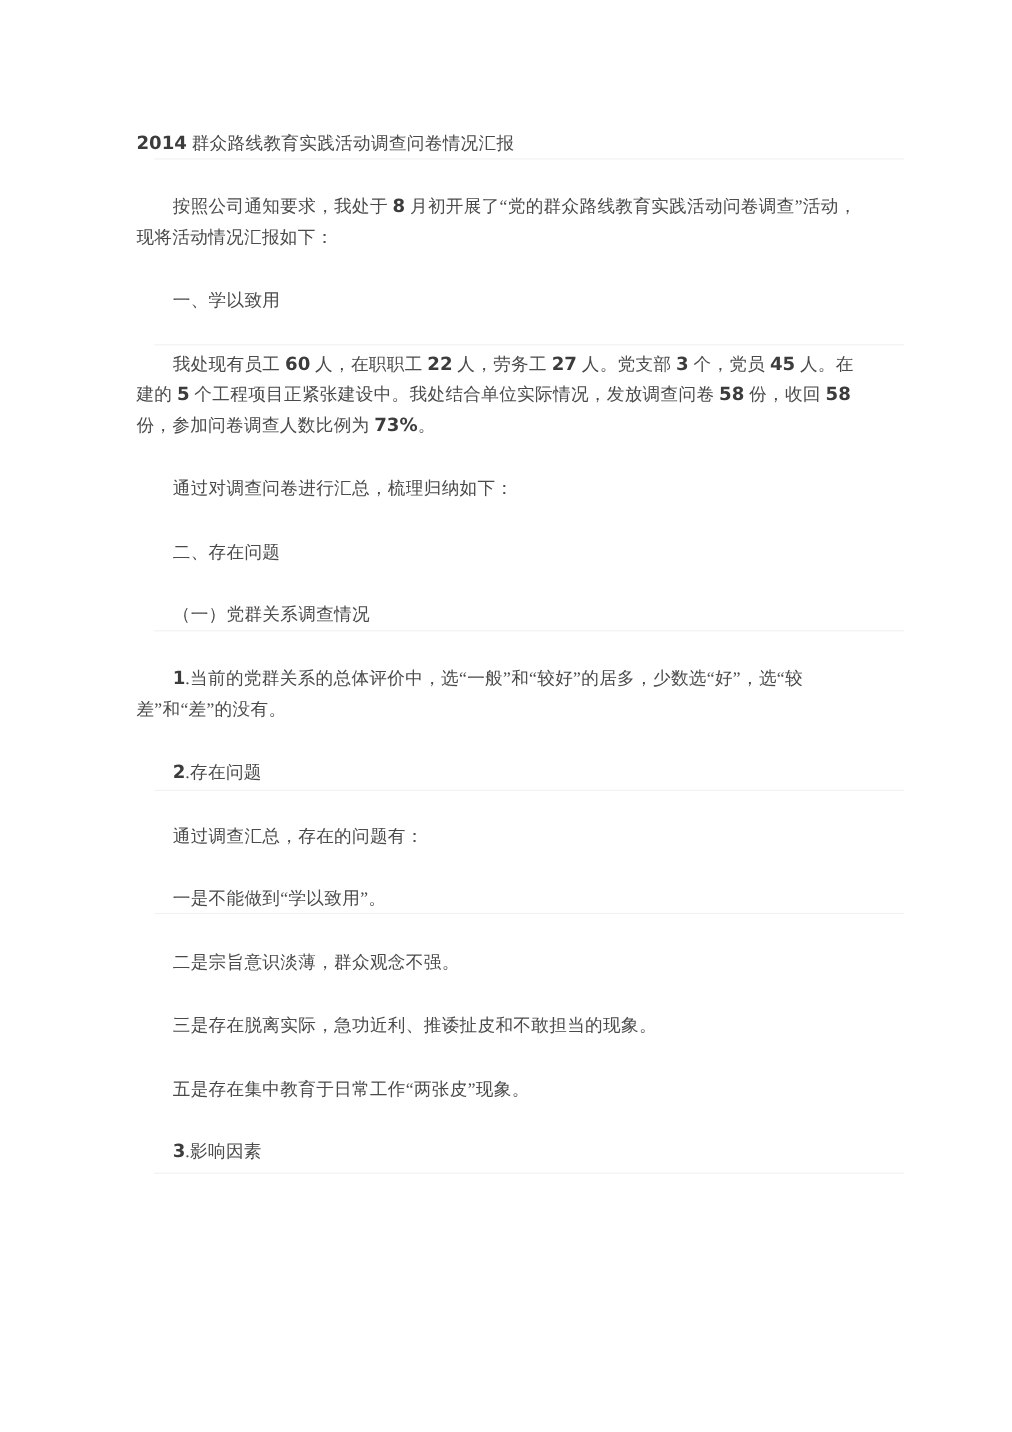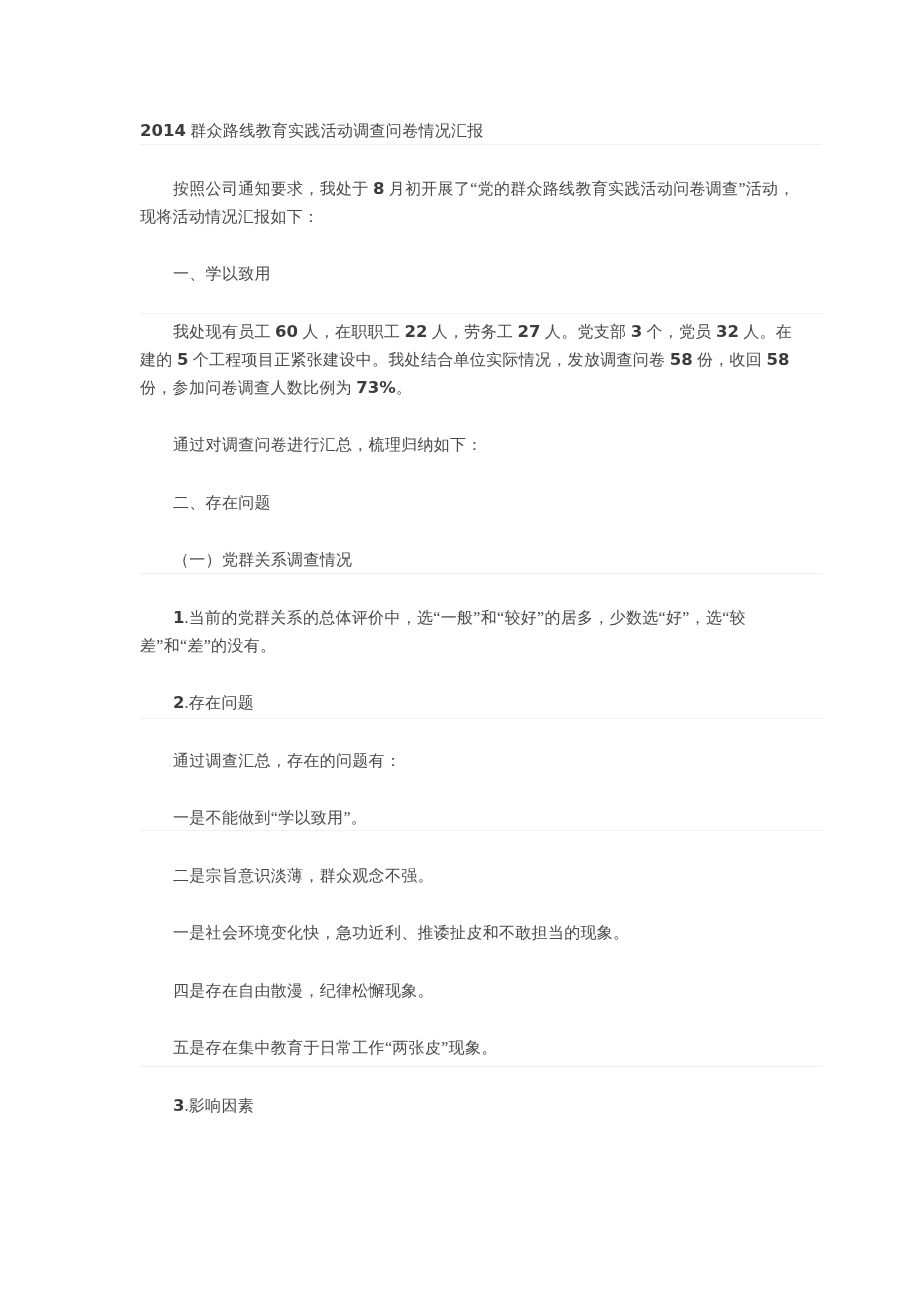--- a/index.html
+++ b/index.html
@@ -11,21 +11,21 @@
     position: relative;
     width: 920px;
     height: 1302px;
     background: #ffffff;
     overflow: hidden;
     font-family: "Liberation Serif", "DejaVu Serif", serif;
     color: #4a4a4a;
   }
   .content {
     position: absolute;
-    left: 140px;
+    left: 124px;
     top: 117px;
     width: 658px;
   }
   p.para {
     margin: 0 0 29.5px 0;
     font-size: 16px;
     line-height: 28px;
     letter-spacing: 0.3px;
     text-indent: 33px;
     text-align: left;
@@ -59,31 +59,30 @@
   .hl-6 { top: 1066px; }
 </style>
 </head>
 <body>
 
 <div class="page">
   <div class="content">
     <p class="para doc-title numrich"><span class="num">2014</span> 群众路线教育实践活动调查问卷情况汇报</p>
     <p class="para numrich">按照公司通知要求，我处于 <span class="num">8</span> 月初开展了“党的群众路线教育实践活动问卷调查”活动，现将活动情况汇报如下：</p>
     <p class="para numrich">一、学以致用</p>
-    <p class="para numrich">我处现有员工 <span class="num">60</span> 人，在职职工 <span class="num">22</span> 人，劳务工 <span class="num">27</span> 人。党支部 <span class="num">3</span> 个，党员 <span class="num">32</span> 人。在建的 <span class="num">5</span> 个工程项目正紧张建设中。我处结合单位实际情况，发放调查问卷 <span class="num">58</span> 份，收回 <span class="num">58</span> 份，参加问卷调查人数比例为 <span class="num">73%</span>。</p>
+    <p class="para numrich">我处现有员工 <span class="num">60</span> 人，在职职工 <span class="num">22</span> 人，劳务工 <span class="num">27</span> 人。党支部 <span class="num">3</span> 个，党员 <span class="num">45</span> 人。在建的 <span class="num">5</span> 个工程项目正紧张建设中。我处结合单位实际情况，发放调查问卷 <span class="num">58</span> 份，收回 <span class="num">58</span> 份，参加问卷调查人数比例为 <span class="num">73%</span>。</p>
     <p class="para numrich">通过对调查问卷进行汇总，梳理归纳如下：</p>
     <p class="para numrich">二、存在问题</p>
     <p class="para numrich">（一）党群关系调查情况</p>
     <p class="para numrich"><span class="num">1</span>.当前的党群关系的总体评价中，选“一般”和“较好”的居多，少数选“好”，选“较差”和“差”的没有。</p>
     <p class="para numrich"><span class="num">2</span>.存在问题</p>
     <p class="para numrich">通过调查汇总，存在的问题有：</p>
     <p class="para numrich">一是不能做到“学以致用”。</p>
     <p class="para numrich">二是宗旨意识淡薄，群众观念不强。</p>
-    <p class="para numrich">一是社会环境变化快，急功近利、推诿扯皮和不敢担当的现象。</p>
-    <p class="para numrich">四是存在自由散漫，纪律松懈现象。</p>
+    <p class="para numrich">三是存在脱离实际，急功近利、推诿扯皮和不敢担当的现象。</p>
     <p class="para numrich">五是存在集中教育于日常工作“两张皮”现象。</p>
     <p class="para numrich"><span class="num">3</span>.影响因素</p>
   </div>
 
   <div class="hairline hl-1"></div>
   <div class="hairline hl-2"></div>
   <div class="hairline hl-3"></div>
   <div class="hairline hl-4"></div>
   <div class="hairline hl-5"></div>
   <div class="hairline hl-6"></div>

